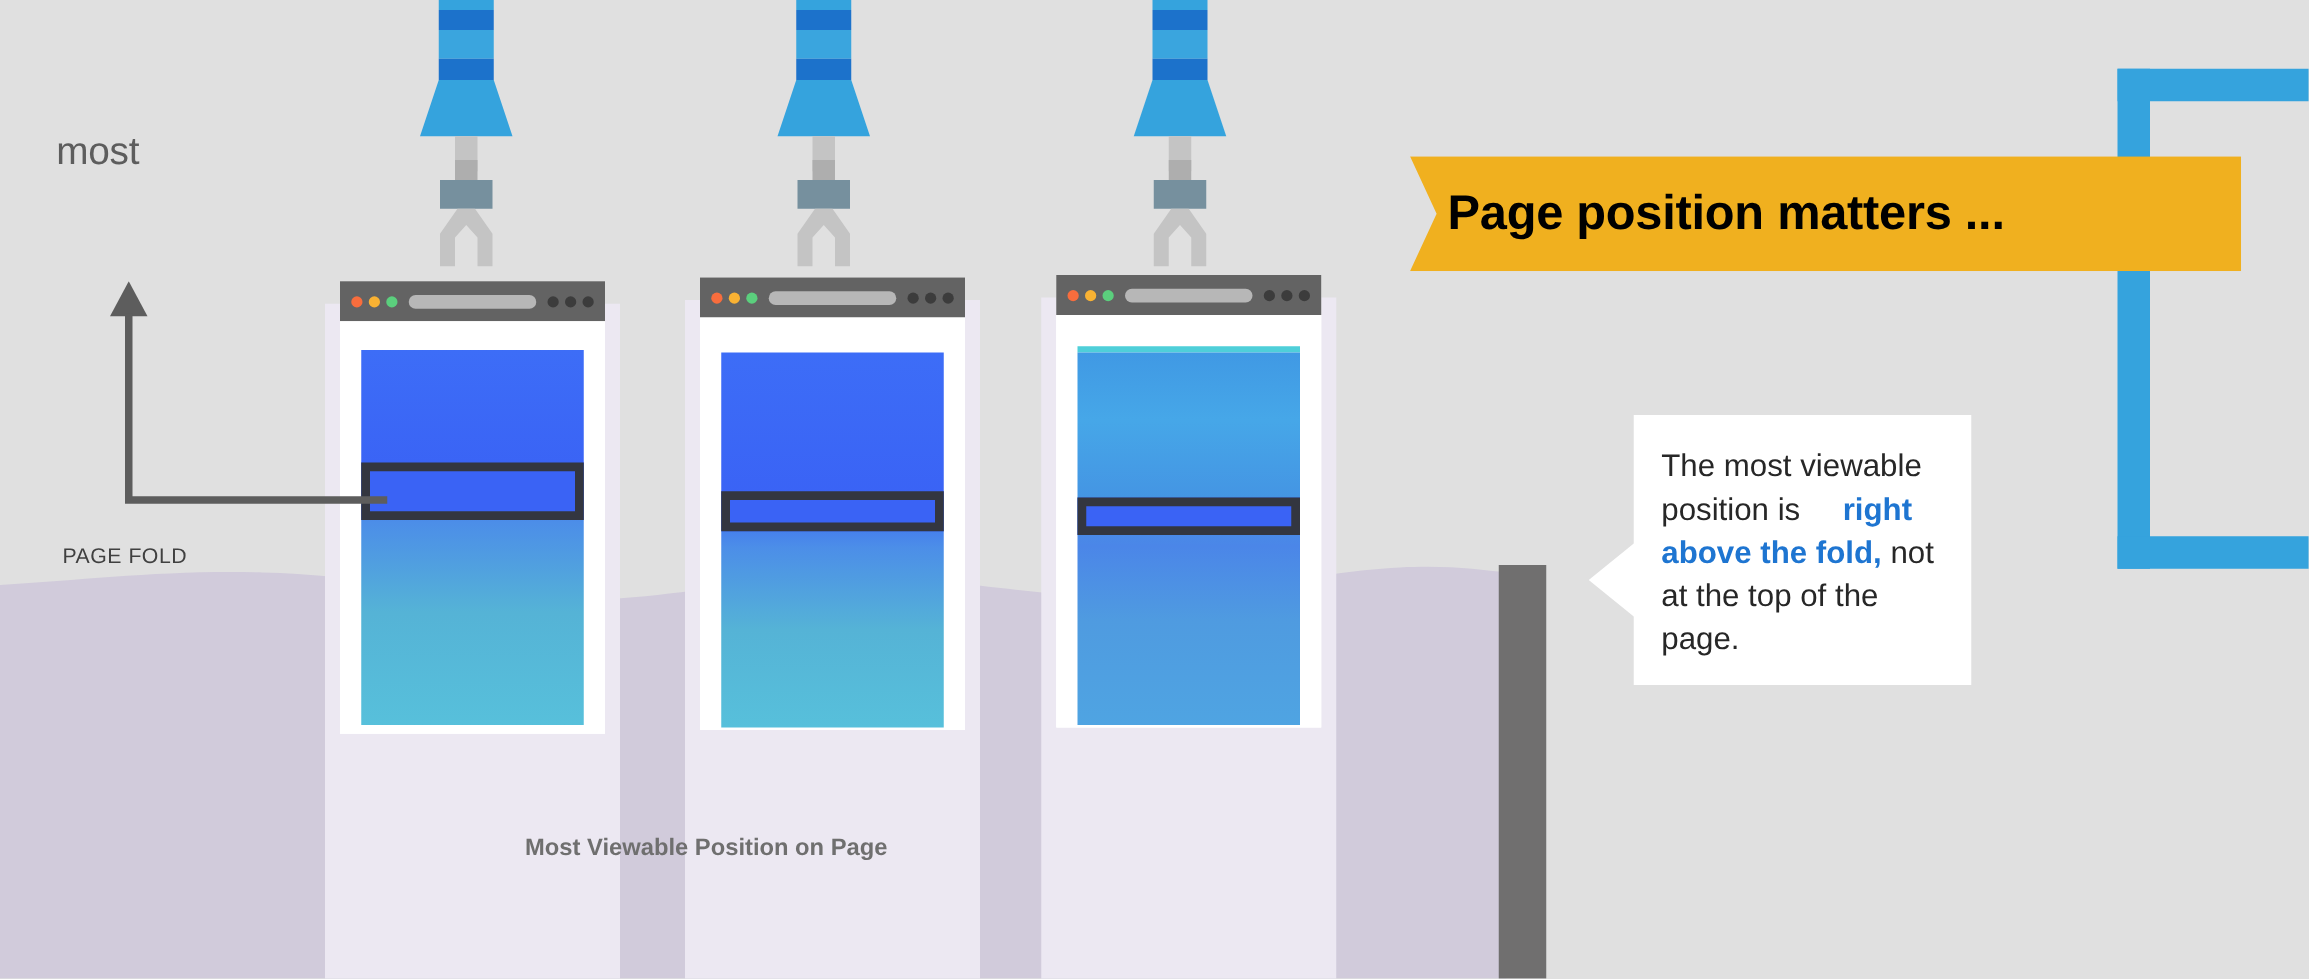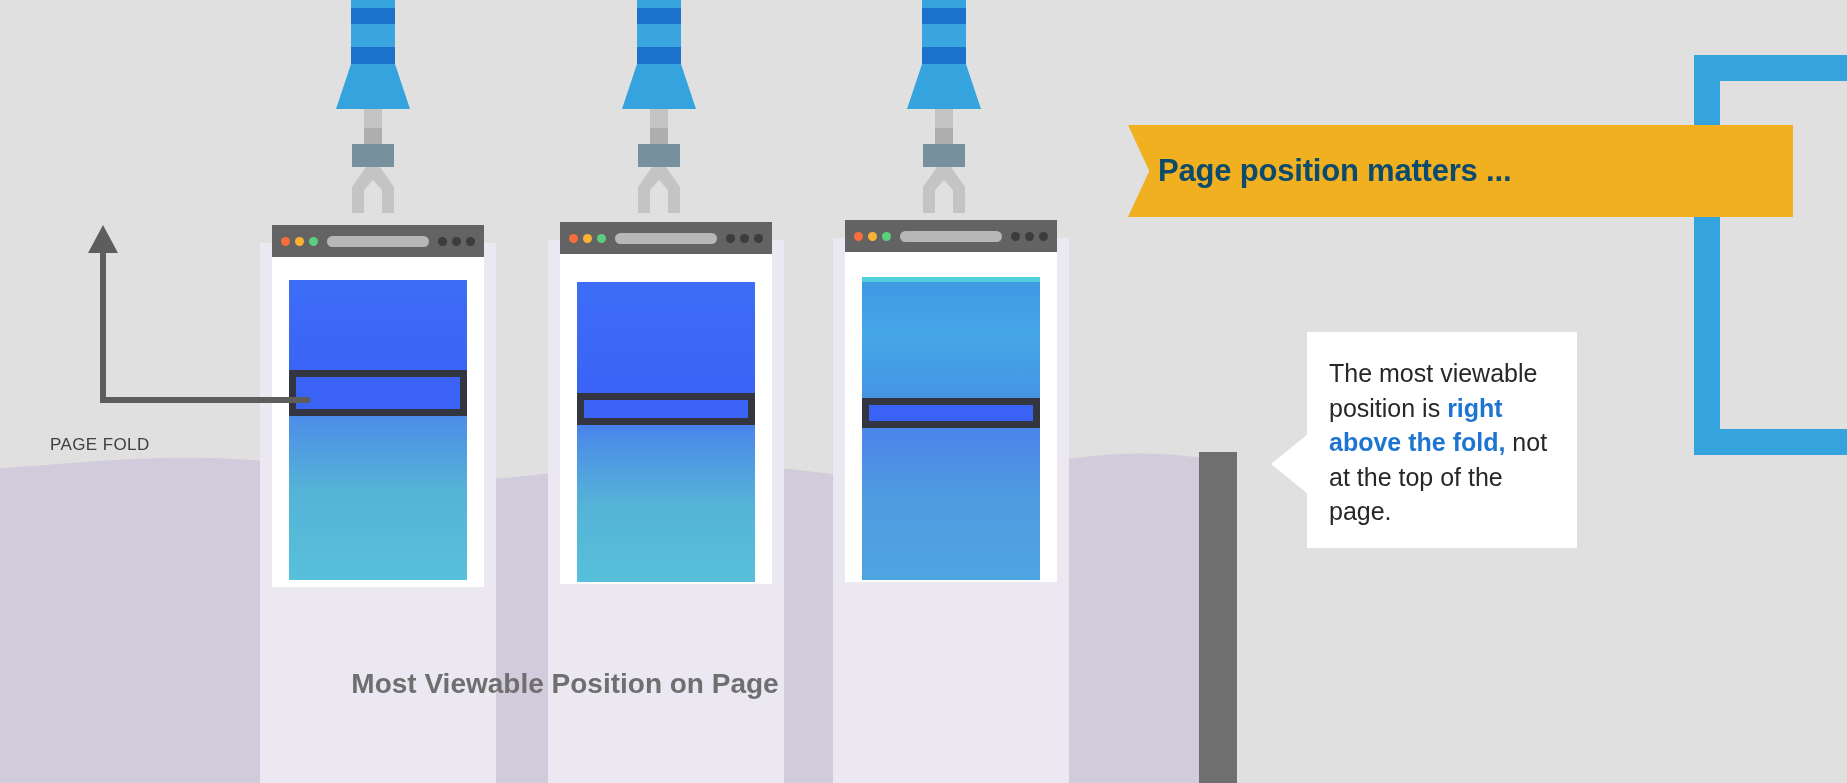--- a/index.html
+++ b/index.html
@@ -63,49 +63,49 @@
   .content{position:absolute;left:17px;right:17px;}
   .adbox{
     position:absolute;left:17px;right:17px;
     border:7px solid #333640;box-sizing:border-box;
     background:#3a63f5;
   }
 
   
   .chart-title{
     position:absolute;left:245px;top:668px;width:640px;text-align:center;
-    font-size:28px;font-weight:bold;color:#6f6f6f;
+    font-size:19px;font-weight:bold;color:#6f6f6f;
   }
 
   
   .banner{
     position:absolute;left:1128px;top:125px;width:665px;height:92px;
     background:#f0b01f;
     clip-path:polygon(0 0,100% 0,100% 100%,0 100%,3.2% 50%);
   }
   .banner-text{
     position:absolute;left:30px;top:0;height:92px;
     display:flex;align-items:center;
-    color:#0c4a6e;font-size:31px;font-weight:bold;letter-spacing:-.2px;
+    color:#000000;font-size:39px;font-weight:bold;letter-spacing:-.2px;
   }
 
   
   .callout{
     position:absolute;left:1307px;top:332px;width:270px;height:216px;
     background:#ffffff;
   }
   .callout-tail{
     position:absolute;left:1271px;top:434px;width:37px;height:60px;
   }
   .callout-tail svg{display:block;}
   .callout-text{
     position:absolute;left:22px;top:24px;right:18px;
     font-size:25px;line-height:1.38;color:#272727;
   }
-  .callout-text b{color:#1e75d1;}
+  .callout-text b{color:#1e75d1;margin-left:27px;}
 </style>
 </head>
 <body>
 
 <div class="stage">
 
   <div class="frame-top"></div>
   <div class="frame-right"></div>
   <div class="frame-bottom"></div>
 
@@ -227,20 +227,21 @@
       <div class="viewport">
         <div class="content" style="top:25px;height:5px;background:#4fcfd9;"></div>
         <div class="content" style="top:30px;height:298px;background:linear-gradient(#4099e4 0%,#46a7e8 18%,#4494e3 40%,#4b86e8 52%,#4f9be0 72%,#4fa4e2 100%);"></div>
         <div class="adbox" style="top:146px;height:30px;"></div>
       </div>
     </div>
 
   </div>
 
   <div class="mvp-label">
+    <span>most</span>
   </div>
 
   <div class="arrow-wrap">
     <svg width="240" height="190" viewBox="0 0 240 190">
       <polygon points="33,0 48,28 18,28" fill="#5d5d5d"></polygon>
       <path d="M33,26 L33,175 L240,175" stroke="#5d5d5d" stroke-width="6" fill="none"></path>
     </svg>
   </div>
 
   <div class="pagefold-text">PAGE FOLD</div>

